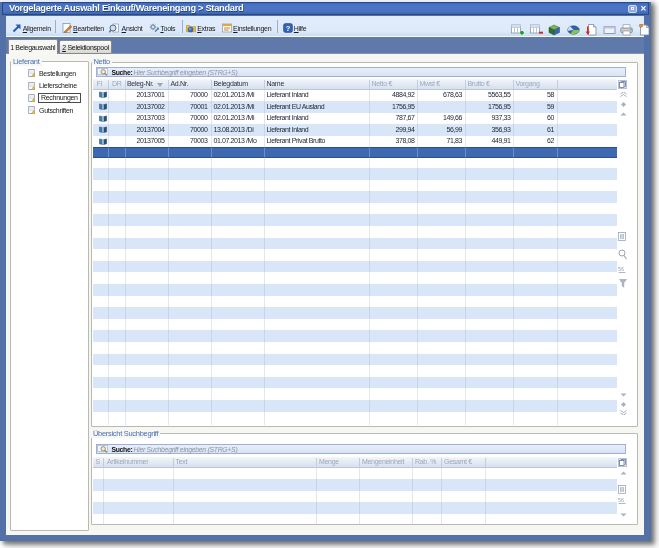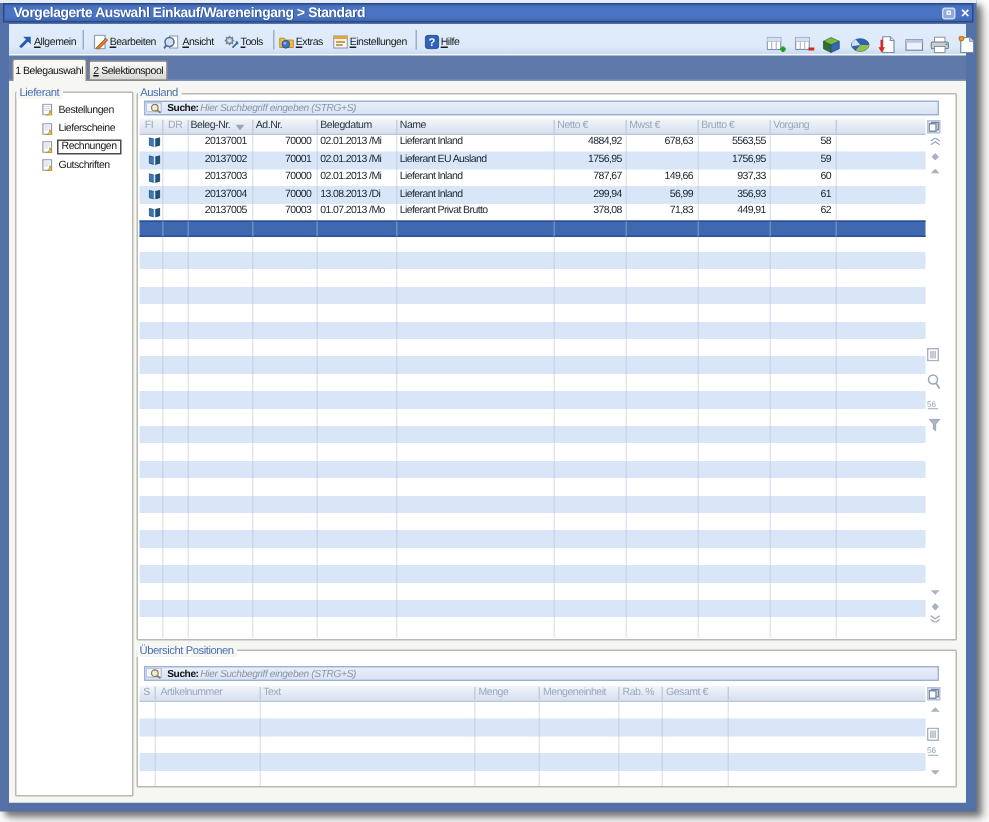--- a/index.html
+++ b/index.html
@@ -156,23 +156,23 @@
     <path d="M8.5 1 v2.5 h2.5" fill="#d7dfeb" stroke="#7a8aa5" stroke-width="0.7"></path>
     <circle cx="3" cy="1.6" r="1.7" fill="#e8972c" stroke="#b05f10" stroke-width="0.5"></circle>
   </svg>
 <div id="tabstrip"></div>
 <div id="tab2"><u>2</u>&nbsp;Selektionspool</div>
 <div id="tab1">1 Belegauswahl</div>
 <div id="page"></div>
 <div class="grp" id="grp-sel"></div>
 <div class="grplabel" id="lbl-sel">Lieferant</div>
 <div class="grp" id="grp-bel"></div>
-<div class="grplabel" id="lbl-bel">Ausland</div>
+<div class="grplabel" id="lbl-bel">Netto</div>
 <div class="grp" id="grp-ueb"></div>
-<div class="grplabel" id="lbl-ueb">Übersicht Positionen</div>
+<div class="grplabel" id="lbl-ueb">Übersicht Suchbegriff</div>
 
 <svg class="selicon" style="top:69px" viewBox="0 0 7 8">
     <path d="M0.6 0.5 h5.8 v7 h-5.8 z" fill="#fdfdfb" stroke="#8a97ad" stroke-width="0.8"></path>
     <path d="M1.5 2 h4 M1.5 3.3 h4 M1.5 4.6 h2.5" stroke="#c2cbd8" stroke-width="0.5"></path>
     <path d="M6.8 7.8 L2.6 7.8 Q5.4 7.4 5.2 4.4 z" fill="#f0cf46" stroke="#b8922a" stroke-width="0.6"></path>
   </svg>
 <div class="selitem" style="left:39px; top:69.5px;">Bestellungen</div>
 <svg class="selicon" style="top:81.5px" viewBox="0 0 7 8">
     <path d="M0.6 0.5 h5.8 v7 h-5.8 z" fill="#fdfdfb" stroke="#8a97ad" stroke-width="0.8"></path>
     <path d="M1.5 2 h4 M1.5 3.3 h4 M1.5 4.6 h2.5" stroke="#c2cbd8" stroke-width="0.5"></path>

